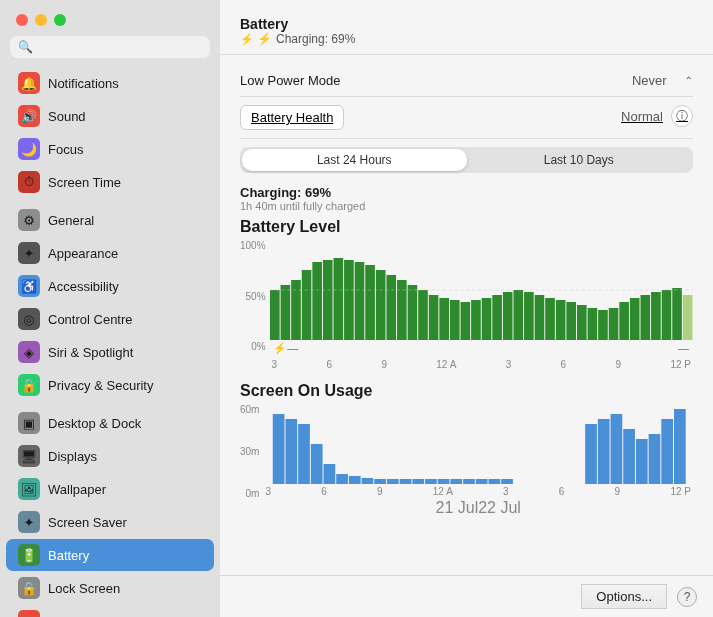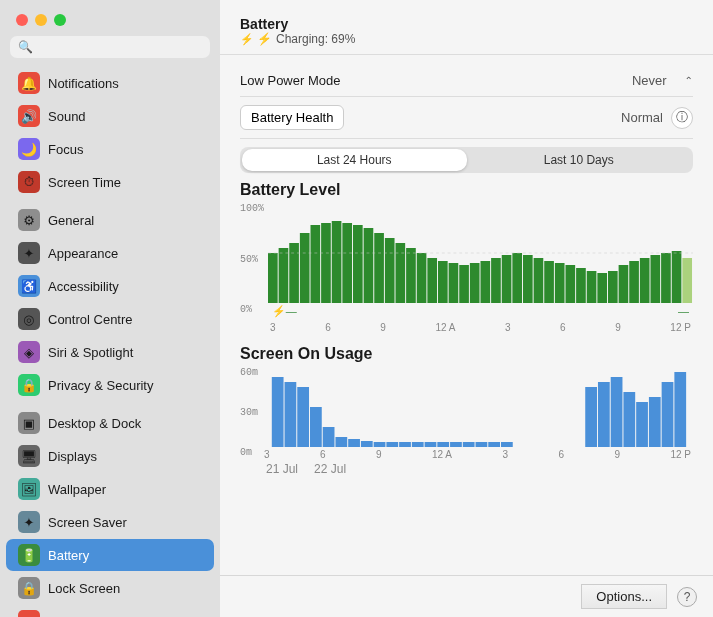--- a/index.html
+++ b/index.html
@@ -161,24 +161,25 @@
     .low-power-value {
       font-size: 13px;
       color: #555;
       display: flex;
       align-items: center;
       gap: 18px;
     }
 
     .battery-health-row {
       display: flex;
-      align-items: center;
+      align-items: flex-start;
       justify-content: space-between;
       padding: 8px 0;
       border-bottom: 1px solid rgba(0,0,0,0.1);
+      text-decoration: underline;
     }
     .battery-health-btn {
       background: white;
       border: 1px solid #ccc;
       border-radius: 6px;
       padding: 4px 10px;
       font-size: 13px;
       font-weight: 500;
       cursor: pointer;
     }
@@ -253,24 +254,24 @@
     
     .battery-chart-wrap {
       display: flex;
       align-items: stretch;
       gap: 4px;
     }
     .y-axis-labels {
       display: flex;
       flex-direction: column;
       justify-content: space-between;
+      text-align: right;
       font-size: 10px;
       color: #888;
       padding-bottom: 18px;
-      font-family: Liberation Mono, monospace;
     }
 
     .chart-area {
       flex: 1;
       position: relative;
     }
 
     .x-axis-labels {
       display: flex;
       justify-content: space-between;
@@ -327,26 +328,25 @@
       display: flex;
       align-items: center;
       justify-content: center;
       font-size: 12px;
       cursor: pointer;
       color: #555;
     }
 
     .date-labels {
       display: flex;
-      justify-content: flex-start;
-      font-size: 12px;
+      justify-content: center;
+      font-size: 16px;
       color: #888;
       margin-top: 2px;
       padding: 0 4px;
-      gap: 8px;
     }
   </style>
 </head>
 <body>
 
 <div class="sidebar">
   <div class="traffic-lights">
     <div class="traffic-light tl-red"></div>
     <div class="traffic-light tl-yellow"></div>
     <div class="traffic-light tl-green"></div>
@@ -465,20 +465,24 @@
           <span>ⓘ</span>
         </div>
       </div>
     </div>
 
     <div class="time-range-toggle">
       <div class="time-range-btn active">Last 24 Hours</div>
       <div class="time-range-btn">Last 10 Days</div>
     </div>
 
+    <div class="charging-info">
+      <div class="charging-percent">Charging: 69%</div>
+      <div class="charging-time">1h 40m until fully charged</div>
+    </div>
 
     <div class="chart-section">
       <div class="chart-title">Battery Level</div>
       <div class="battery-chart-wrap">
         <div class="y-axis-labels">
           <span>100%</span>
           <span>50%</span>
           <span>0%</span>
         </div>
         <div class="chart-area">

